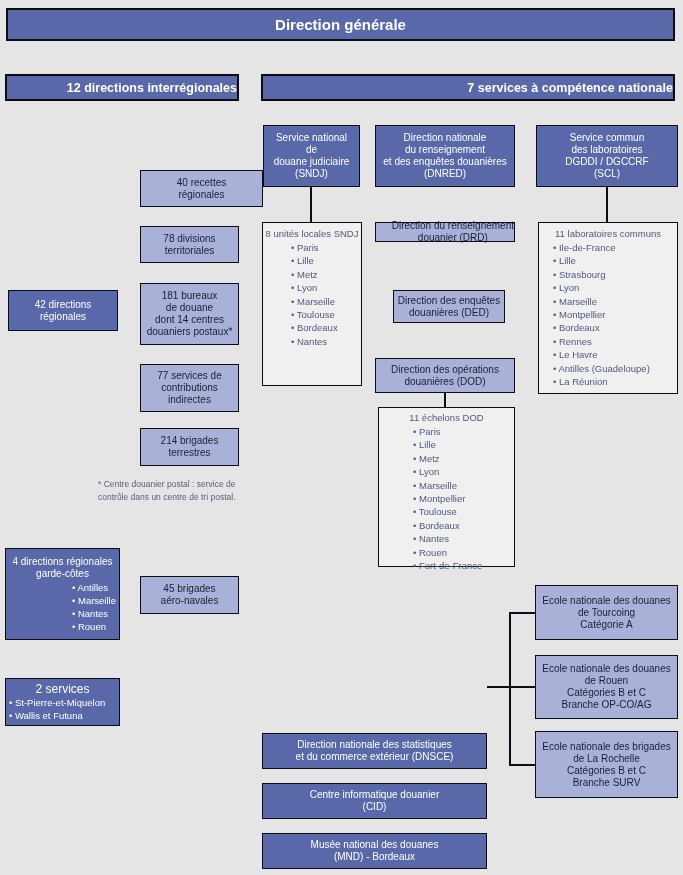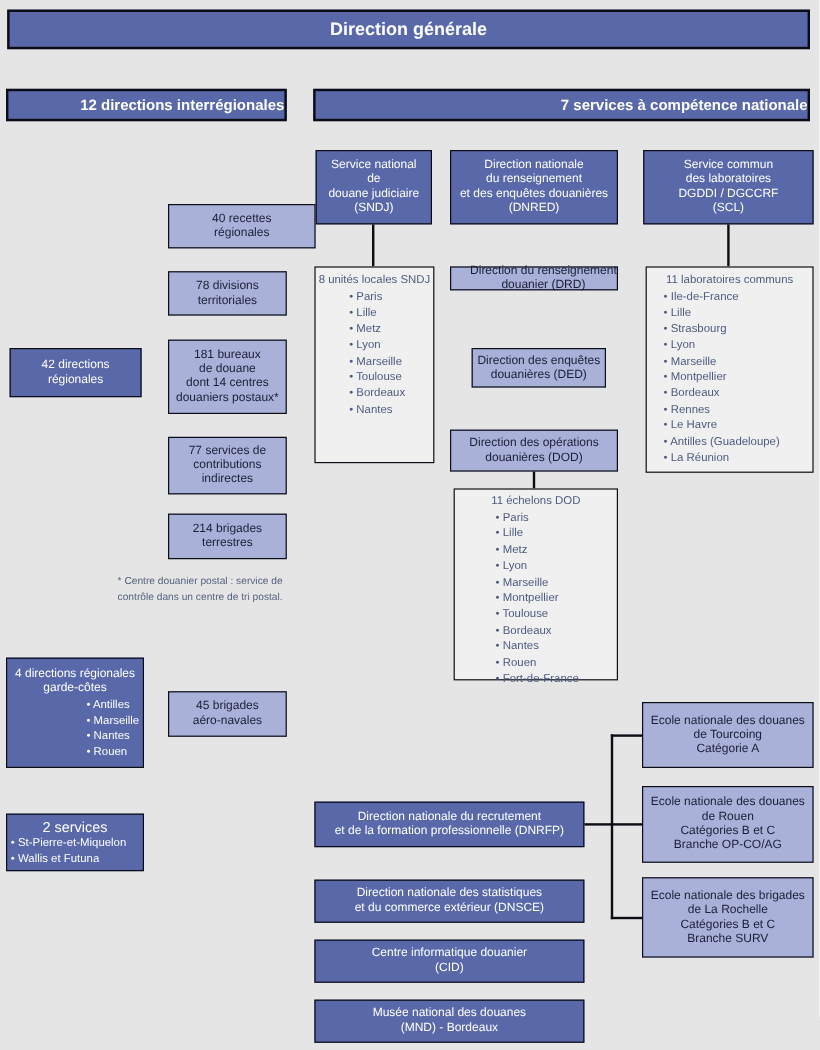--- a/index.html
+++ b/index.html
@@ -217,26 +217,20 @@
         <div>• Marseille</div>
         <div>• Montpellier</div>
         <div>• Bordeaux</div>
         <div>• Rennes</div>
         <div>• Le Havre</div>
         <div>• Antilles (Guadeloupe)</div>
         <div>• La Réunion</div>
       </div>
   </div>
 
-  <div class="box dark t10" style="left:262px;top:668px;width:225px;height:38px;">
-    <div class="lines">
-        <div>Direction nationale du recrutement</div>
-        <div>et de la formation professionnelle (DNRFP)</div>
-      </div>
-  </div>
   <div class="box dark t10" style="left:262px;top:733px;width:225px;height:36px;">
     <div class="lines">
         <div>Direction nationale des statistiques</div>
         <div>et du commerce extérieur (DNSCE)</div>
       </div>
   </div>
   <div class="box dark t10" style="left:262px;top:783px;width:225px;height:36px;">
     <div class="lines">
         <div>Centre informatique douanier</div>
         <div>(CID)</div>

